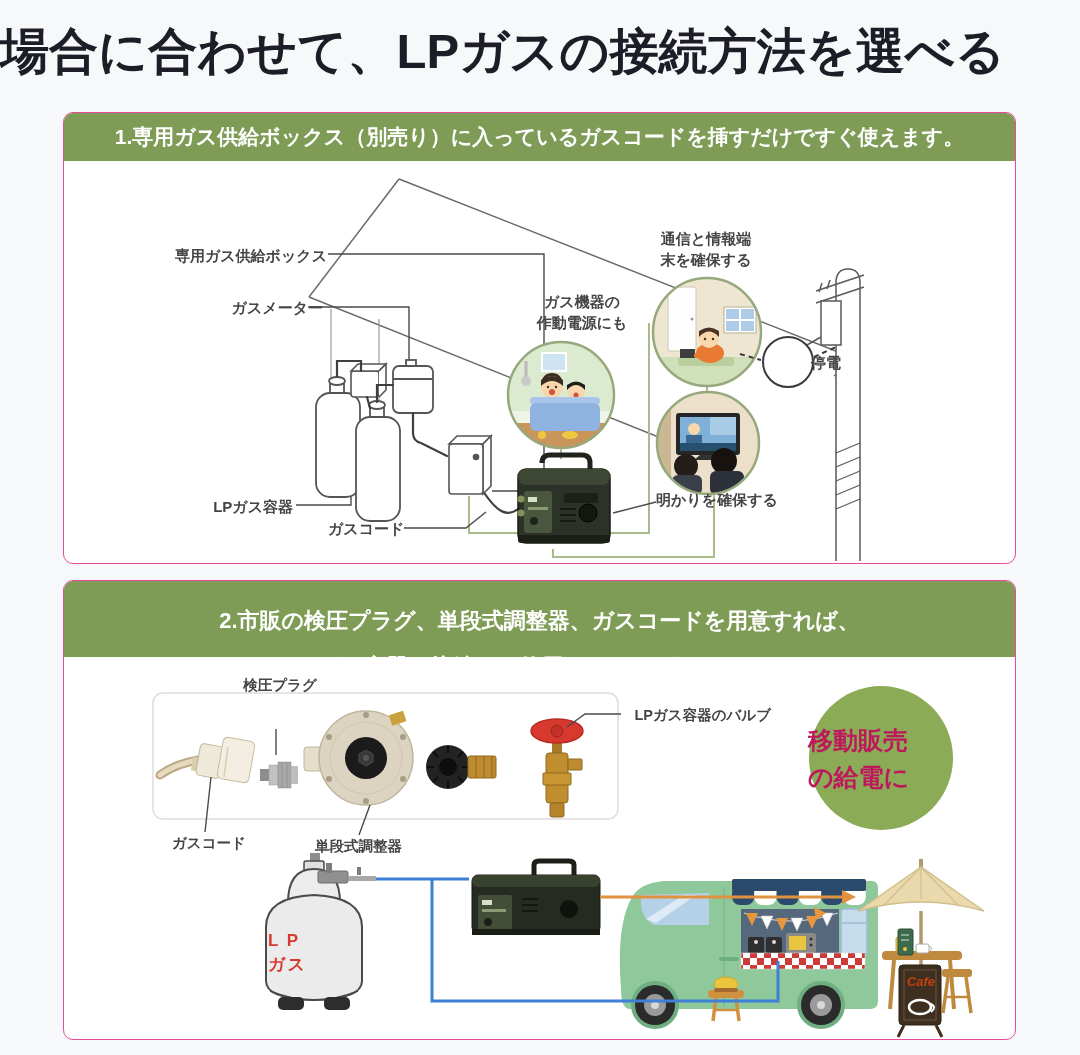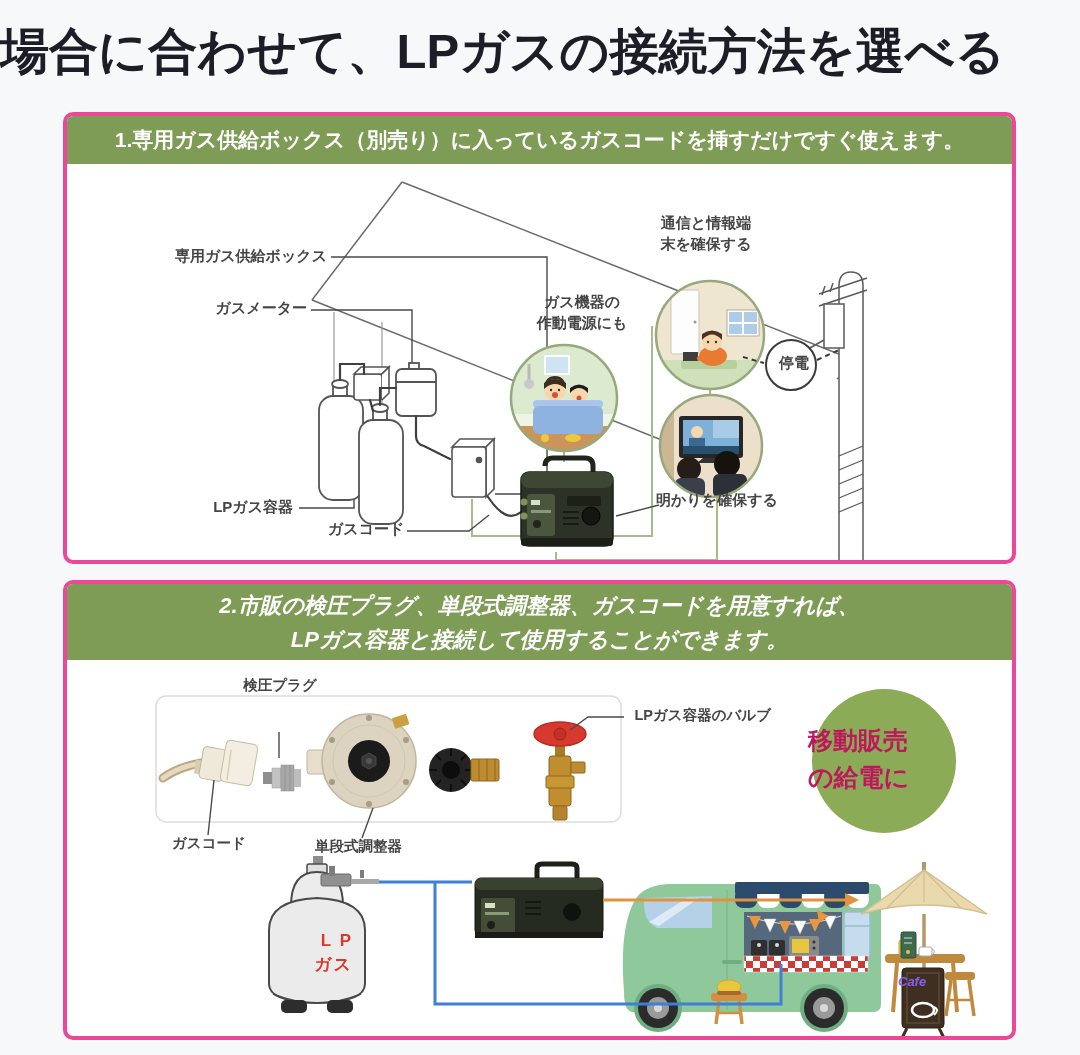--- a/index.html
+++ b/index.html
@@ -7,50 +7,50 @@
     width:1080px;height:1055px;position:relative;overflow:hidden;
     background:#f7f8fa;
     font-family:"Liberation Sans","DejaVu Sans",sans-serif;
   }
   .page-title{
     position:absolute;top:20px;left:0;width:1080px;text-align:left;
     font-size:49px;font-weight:900;color:#1d1d27;letter-spacing:0px;line-height:62px;
   }
   .panel{
     position:absolute;left:63px;width:953px;background:#ffffff;
-    border:4px solid #ec4899;border-radius:10px;overflow:hidden;box-sizing:border-box;
+    border:1px solid #ec4899;border-radius:10px;overflow:hidden;box-sizing:border-box;
   }
   .panel-1{top:112px;height:452px;}
   .panel-2{top:580px;height:460px;}
   .panel-header{
     background:#7e9c55;color:#ffffff;text-align:center;font-weight:700;
     white-space:pre-line;
   }
   .panel-1 .panel-header{height:48px;line-height:48px;font-size:21px;}
-  .panel-2 .panel-header{height:76px;padding-top:5px;font-size:22px;line-height:34px;box-sizing:border-box;font-style:italic;}
+  .panel-2 .panel-header{height:76px;padding-top:17px;font-size:22px;line-height:46px;box-sizing:border-box;}
   .diagram-svg{position:absolute;left:0;}
   .panel-1 .diagram-svg{top:48px;}
   .panel-2 .diagram-svg{top:76px;}
   .lbl{
     position:absolute;font-size:15px;font-weight:600;color:#454545;line-height:20px;
   }
   .multiline{white-space:pre-line;}
   .lbl-right{text-align:right;}
   .lbl-center{text-align:center;}
   .caption{font-size:15px;line-height:21px;}
   .small-lbl{font-size:14.5px;}
   .badge-text{
     font-size:25px;line-height:37px;font-weight:700;color:#be185d;text-align:left;
   }
   .tank-text{
     font-size:17px;line-height:24px;font-weight:700;color:#d8392f;
-    text-align:right;letter-spacing:2px;
+    text-align:left;letter-spacing:2px;
   }
   .cafe-text{
-    font-size:13px;color:#8b5cf6;font-style:italic;font-weight:700;
+    font-size:13px;color:#c2410c;font-style:italic;text-align:center;font-weight:700;
   }
 </style>
 </head>
 <body>
 
 <div class="page-title">場合に合わせて、LPガスの接続方法を選べる</div>
 
 <div class="panel panel-1">
   <div class="panel-header">1.専用ガス供給ボックス（別売り）に入っているガスコードを挿すだけですぐ使えます。</div>
 
@@ -236,28 +236,28 @@
     </g>
 
     <g>
       <circle cx="724" cy="201" r="25" fill="#ffffff" stroke="#3a3a3a" stroke-width="2"></circle>
     </g>
   </svg>
 
 </div>
 
 <div class="lbl lbl-right" style="left:170px;top:246px;width:157px;">専用ガス供給ボックス</div>
-<div class="lbl lbl-right" style="left:180px;top:298px;width:127px;text-align:right;">ガスメーター</div>
+<div class="lbl lbl-right" style="left:196px;top:298px;width:127px;text-align:right;">ガスメーター</div>
 <div class="lbl lbl-right" style="left:200px;top:497px;width:93px;">LPガス容器</div>
 <div class="lbl" style="left:328px;top:519px;width:100px;">ガスコード</div>
 <div class="lbl lbl-center multiline caption" style="left:518px;top:293px;width:128px;font-family:Liberation Mono, monospace;">ガス機器の
 作動電源にも</div>
-<div class="lbl lbl-center multiline caption" style="left:648px;top:212px;width:116px;">通信と情報端
+<div class="lbl lbl-center multiline caption" style="left:648px;top:228px;width:116px;">通信と情報端
 末を確保する</div>
-<div class="lbl lbl-center" style="left:764px;top:353px;width:60px;">停電</div>
+<div class="lbl lbl-center" style="left:796px;top:353px;width:60px;">停電</div>
 <div class="lbl lbl-center" style="left:654px;top:490px;width:126px;">明かりを確保する</div>
 
 <div class="panel panel-2">
   <div class="panel-header multiline">2.市販の検圧プラグ、単段式調整器、ガスコードを用意すれば、
 LPガス容器と接続して使用することができます。</div>
 
   <svg class="diagram-svg" width="953" height="384" viewBox="0 0 953 384">
     <defs>
       <pattern id="chk" width="14" height="14" patternUnits="userSpaceOnUse">
         <rect width="14" height="14" fill="#ffffff"></rect>

